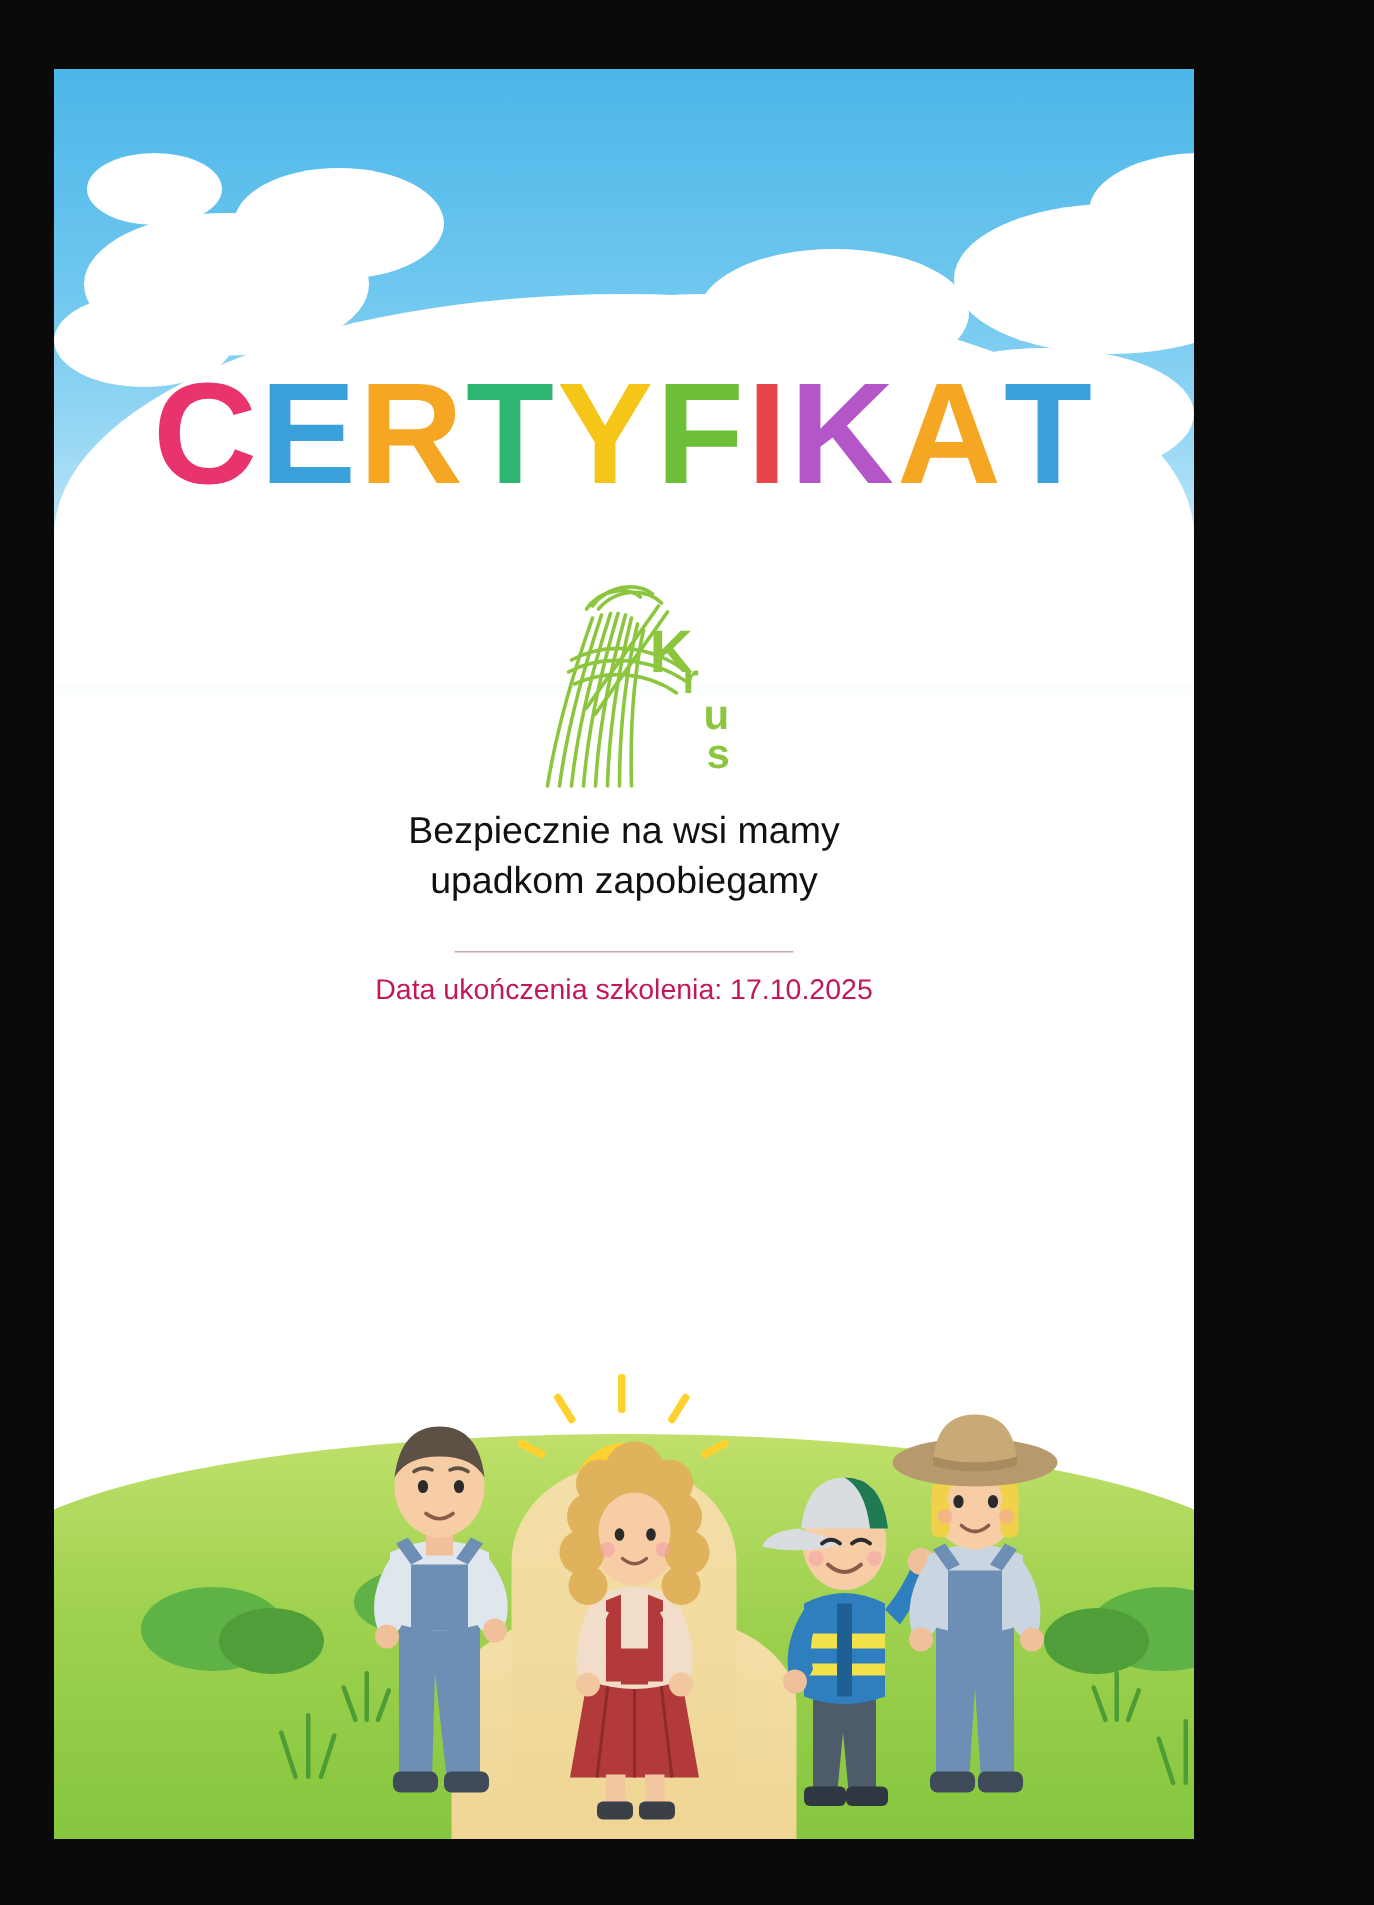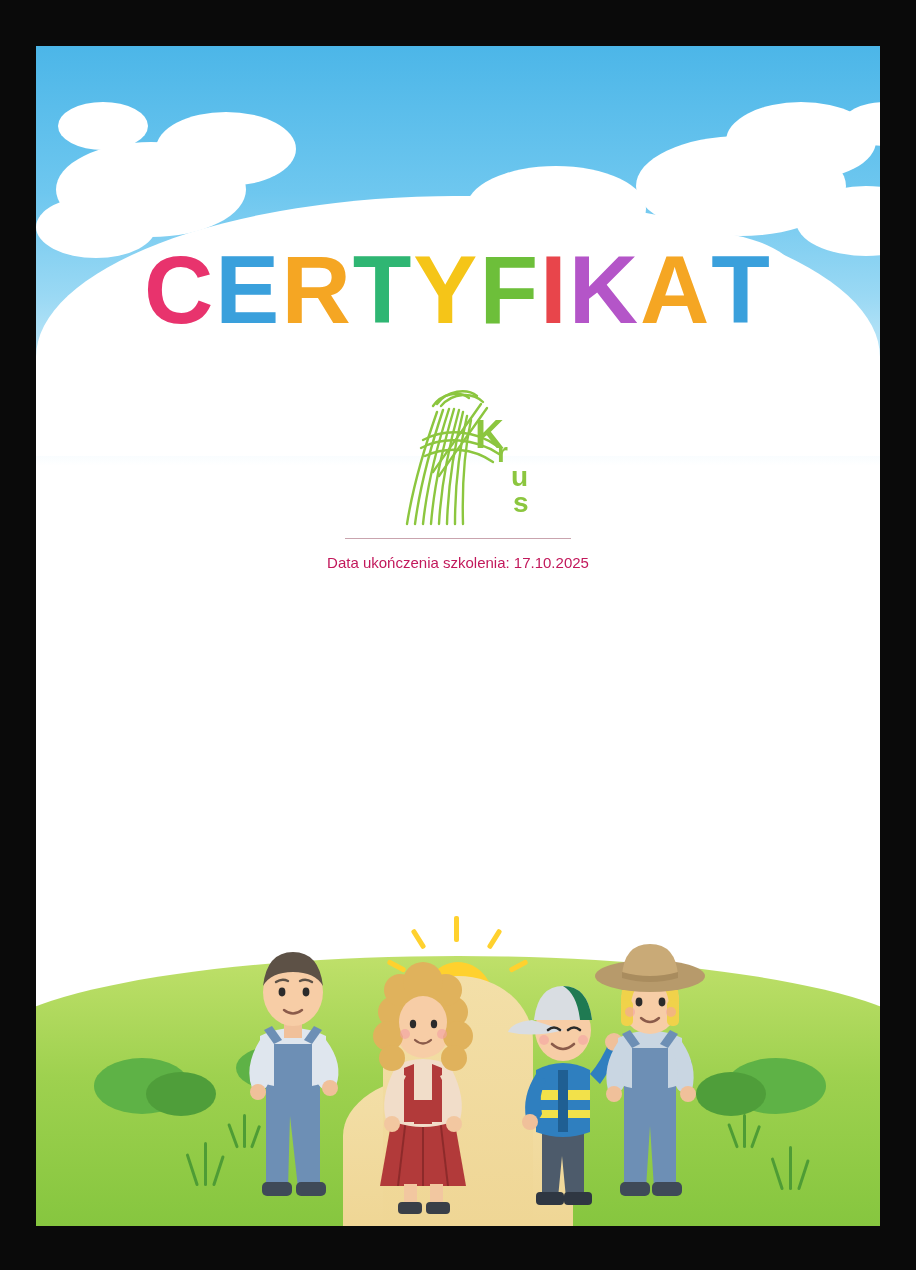--- a/index.html
+++ b/index.html
@@ -19,21 +19,21 @@
     width: 916px;
     height: 1270px;
     background: #0a0a0a;
   }
 
   
   .certificate {
     position: absolute;
     left: 36px;
     top: 46px;
-    width: 844px;
+    width: 760px;
     height: 1180px;
     background: #ffffff;
     overflow: hidden;
   }
 
   
   .sky {
     position: absolute;
     left: 0; top: 0;
     width: 100%;
@@ -125,21 +125,21 @@
     margin: 0 0 10px 0;
     letter-spacing: 0.3px;
   }
   .rule {
     width: 226px;
     height: 1px;
     background: #c9a4ae;
     margin: 0 auto 7px auto;
   }
   .date-line {
-    font-size: 15px;
+    font-size: 19px;
     color: #c2185b;
     margin: 15px;
   }
 
   
   .scene {
     position: absolute;
     left: 0;
     bottom: 0;
     width: 100%;
@@ -248,20 +248,24 @@
           <path d="M124 32 C110 52 94 74 76 100"></path>
         </g>
         <text x="112" y="72" font-family="'Liberation Sans', sans-serif" font-size="40" font-weight="bold" fill="#8cc63f">K</text>
         <text x="134" y="86" font-family="'Liberation Sans', sans-serif" font-size="28" font-weight="bold" fill="#8cc63f">r</text>
         <text x="148" y="110" font-family="'Liberation Sans', sans-serif" font-size="28" font-weight="bold" fill="#8cc63f">u</text>
         <text x="150" y="136" font-family="'Liberation Sans', sans-serif" font-size="28" font-weight="bold" fill="#8cc63f">s</text>
       </svg>
     </div>
 
     <div class="body-text">
+      <p class="line-course">
+        <span>Bezpiecznie na wsi mamy</span><br>
+        <span>upadkom zapobiegamy</span>
+      </p>
       <div class="rule"></div>
       <p class="date-line">Data ukończenia szkolenia: 17.10.2025</p>
     </div>
 
     <div class="scene">
       <div class="hill"></div>
 
       <div style="position:absolute;left:50%;transform:translateX(-50%);top:20px;width:200px;height:120px;">
         <div class="ray" style="left:96px; top:0px;  width:5px; height:26px;"></div>
         <div class="ray" style="left:58px; top:12px; width:5px; height:22px; transform:rotate(-32deg);"></div>

